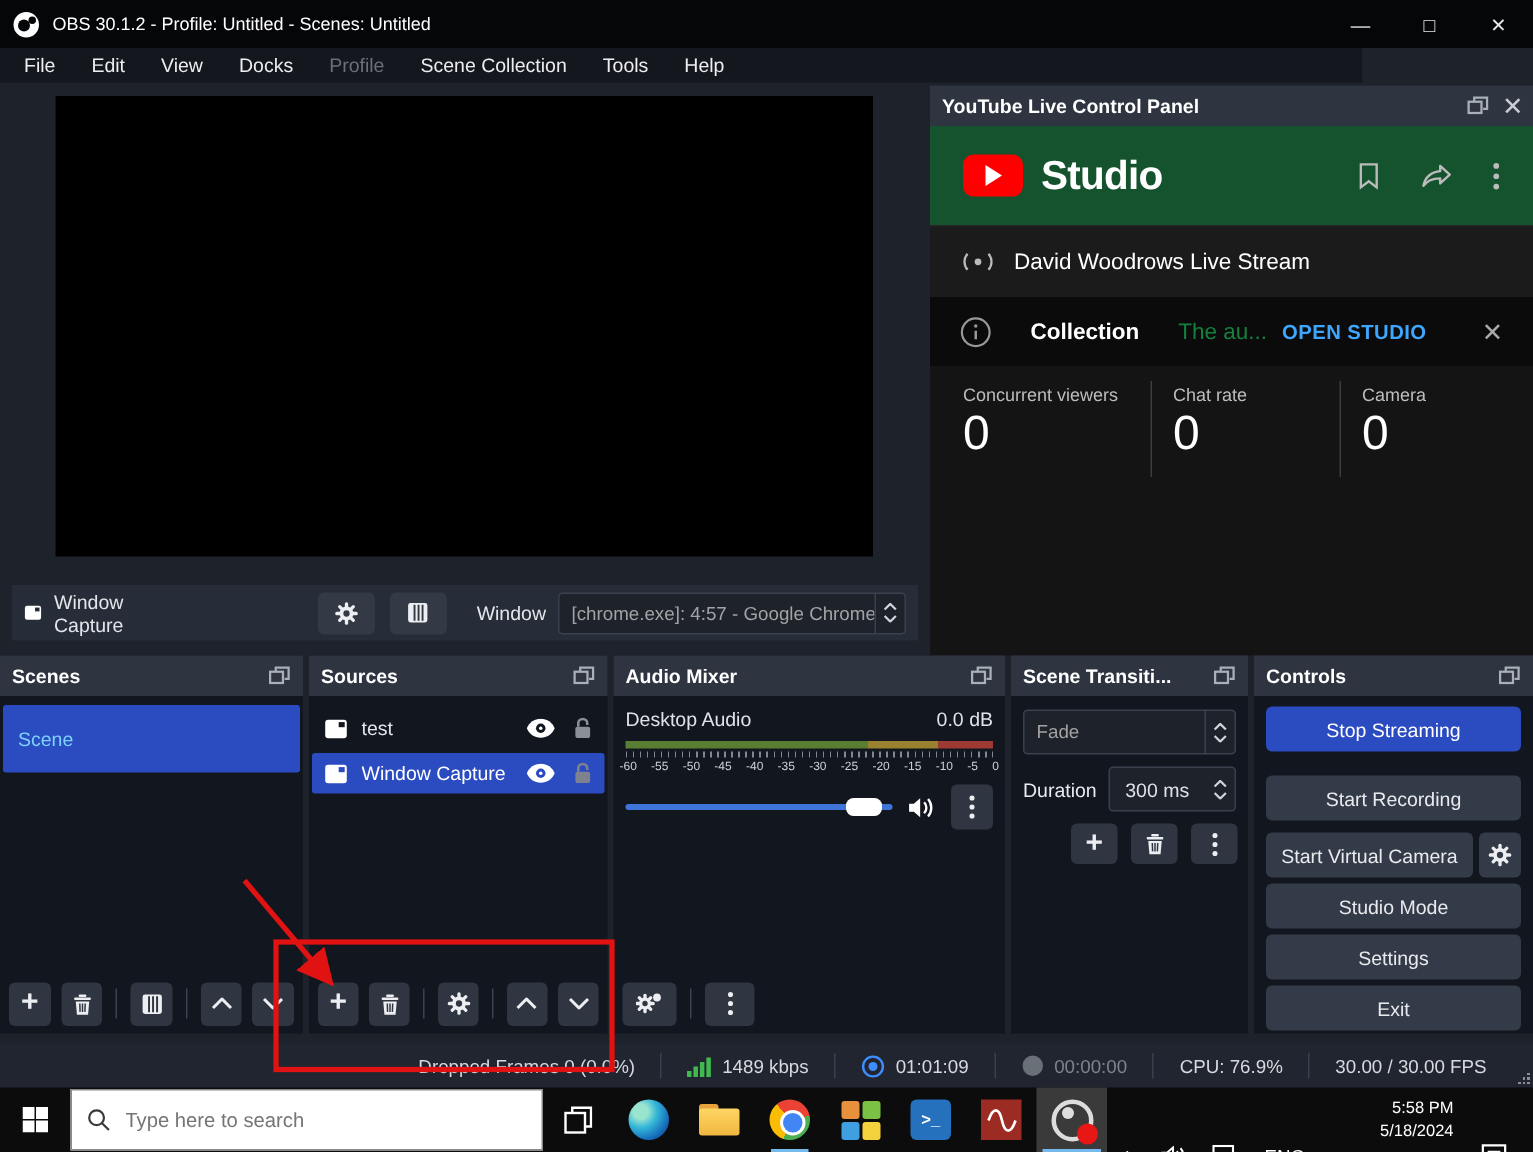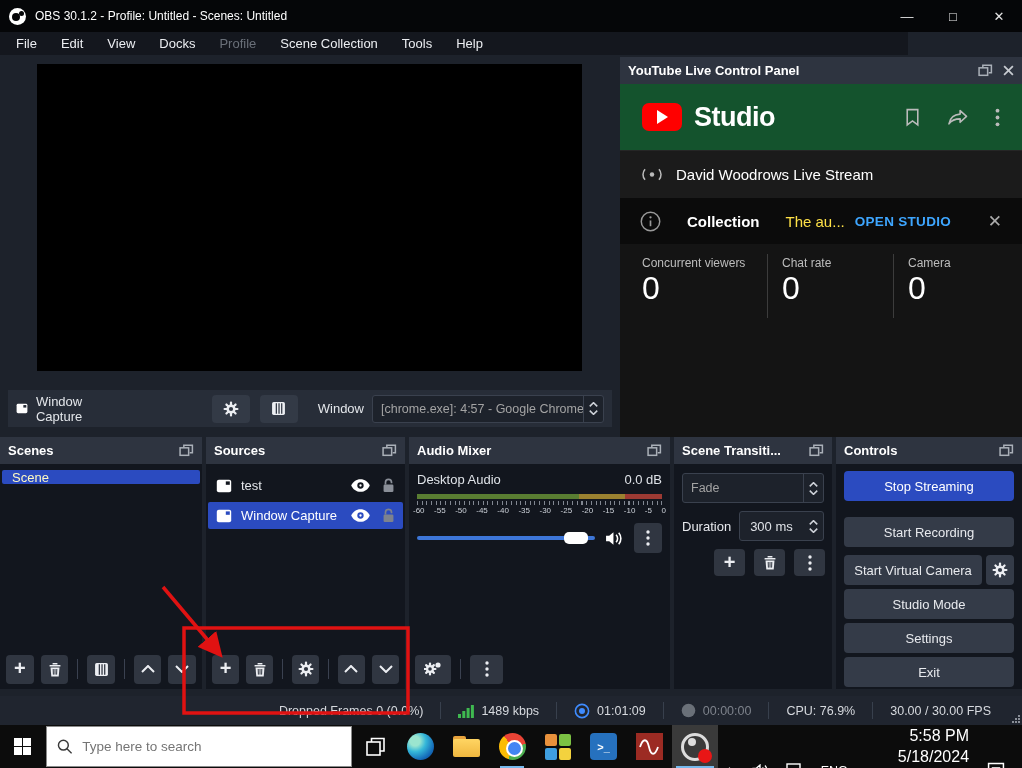--- a/index.html
+++ b/index.html
@@ -39,39 +39,39 @@
   .hdr-icons { display:flex; align-items:center; gap:10px; margin-left:8px; }
   .yt-studio-row { height:66px; display:flex; align-items:center; padding:0 22px; background:#14532d; }
   .yt-logo { width:40px; height:28px; background:#f00; border-radius:7px; display:flex; align-items:center; justify-content:center; }
   .yt-play { width:0; height:0; border-left:11px solid #fff; border-top:7px solid transparent; border-bottom:7px solid transparent; }
   .yt-brand { margin-left:12px; font-size:27px; font-weight:bold; letter-spacing:-0.5px; color:#fff; }
   .yt-studio-icons { margin-left:auto; display:flex; align-items:center; gap:26px; }
   .yt-stream-row { height:48px; display:flex; align-items:center; padding:0 20px; background:#1b1b1b; border-top:1px solid #262626; }
   .yt-stream-title { margin-left:12px; font-size:15px; color:#fff; }
   .yt-suggest-row { height:46px; display:flex; align-items:center; padding:0 20px; background:#0b0b0b; }
   .yt-suggest-label { font-weight:bold; font-size:15px; color:#fff; margin-left:26px; }
-  .yt-suggest-text { font-size:15px; color:#fde047; margin-left:26px; white-space:nowrap; }
+  .yt-suggest-text { font-size:15px; color:#15803d; margin-left:26px; white-space:nowrap; }
   .yt-open-studio { font-weight:bold; font-size:13.5px; color:#3ea6ff; margin-left:10px; letter-spacing:.3px; }
   .yt-suggest-close { margin-left:auto; color:#aaa; font-size:17px; }
   .yt-stats { height:74px; display:flex; padding:10px 0 0 22px; background:#141414; }
   .yt-stat { width:126px; border-right:1px solid #3c3c3c; padding-top:2px; }
   .yt-stat:last-child { border-right:none; }
   .yt-stat-label { font-size:12px; color:#bdbdbd; }
   .yt-stat-value { font-size:32px; color:#fff; margin-top:2px; line-height:1; }
 
   
   .dock { position:absolute; top:437px; height:252px; background:#12161e; display:flex; flex-direction:column; }
   .dock-body { position:relative; flex:1; }
   .dock-scenes { left:0; width:202px; }
   .dock-sources { left:206px; width:199px; }
   .dock-audio { left:409px; width:261px; }
   .dock-trans { left:674px; width:158px; }
   .dock-controls { left:836px; width:186px; }
 
-  .scene-item { position:absolute; left:2px; right:2px; top:6px; height:14px; background:#2b4bc0; color:#fef9c3; display:flex; align-items:center; padding-left:10px; border-radius:2px; }
+  .scene-item { position:absolute; left:2px; right:2px; top:6px; height:45px; background:#2b4bc0; color:#7dd3fc; display:flex; align-items:center; padding-left:10px; border-radius:2px; }
 
   .source-row { position:absolute; left:2px; right:2px; height:27px; display:flex; align-items:center; padding:0 8px; border-radius:2px; color:#e3e6ea; }
   .source-row .src-name { margin-left:9px; flex:1; white-space:nowrap; overflow:hidden; }
   .source-row.selected { background:#2b4bc0; color:#fff; }
   .row-icons { display:flex; align-items:center; gap:12px; }
 
   .dock-toolbar { position:absolute; left:6px; right:6px; bottom:5px; height:30px; display:flex; align-items:center; gap:7px; }
   .tb-btn { width:33px; height:29px; background:#303641; border-radius:4px; display:flex; align-items:center; justify-content:center; }
   .tb-sep { width:1px; height:20px; background:#3a4150; margin:0 2px; }
   .plus-glyph { font-size:20px; line-height:1; color:#eceef2; font-weight:bold; margin-top:-2px; }
@@ -126,21 +126,21 @@
   .ps-icon { width:27px; height:27px; background:#2671be; border-radius:4px; color:#fff; font-weight:bold; font-size:11px; display:flex; align-items:center; justify-content:center; }
   .legacy-win { width:26px; height:26px; display:grid; grid-template-columns:12px 12px; grid-template-rows:12px 12px; gap:2px; }
   .legacy-win i { border-radius:2px; }
   .redwave-icon { width:27px; height:27px; background:#9c2b23; display:flex; align-items:center; justify-content:center; }
   .obs-tray { width:28px; height:28px; border-radius:50%; border:3px solid #ddd; position:relative; }
   .obs-tray::after { content:""; position:absolute; left:4px; top:2px; width:8px; height:8px; border-radius:50%; background:#ddd; }
   .obs-reddot { position:absolute; right:6px; bottom:5px; width:14px; height:14px; border-radius:50%; background:#e91616; }
   .tray { margin-left:auto; display:flex; align-items:center; gap:6px; padding-right:6px; }
   .tray-item { padding:0 5px; display:flex; align-items:center; justify-content:center; color:#fff;margin-top:48px; }
   .tray-lang { font-size:12.5px; }
-  .tray-clock { text-align:right; font-size:16px; line-height:1.3; color:#fff; padding:0 6px;margin-left:33px; }
+  .tray-clock { text-align:right; font-size:11px; line-height:1.3; color:#fff; padding:0 6px;margin-left:33px; }
   .action-center { position:relative; padding-right:10px; }
   .ac-badge { position:absolute; right:2px; bottom:-6px; width:15px; height:15px; border-radius:50%; background:#cfcfcf; color:#111; font-size:10px; font-weight:bold; display:flex; align-items:center; justify-content:center; }
 
   
   .annotation { position:absolute; inset:0; pointer-events:none; z-index:60; }
 </style>
 </head>
 <body>
 
 <div class="desktop">

